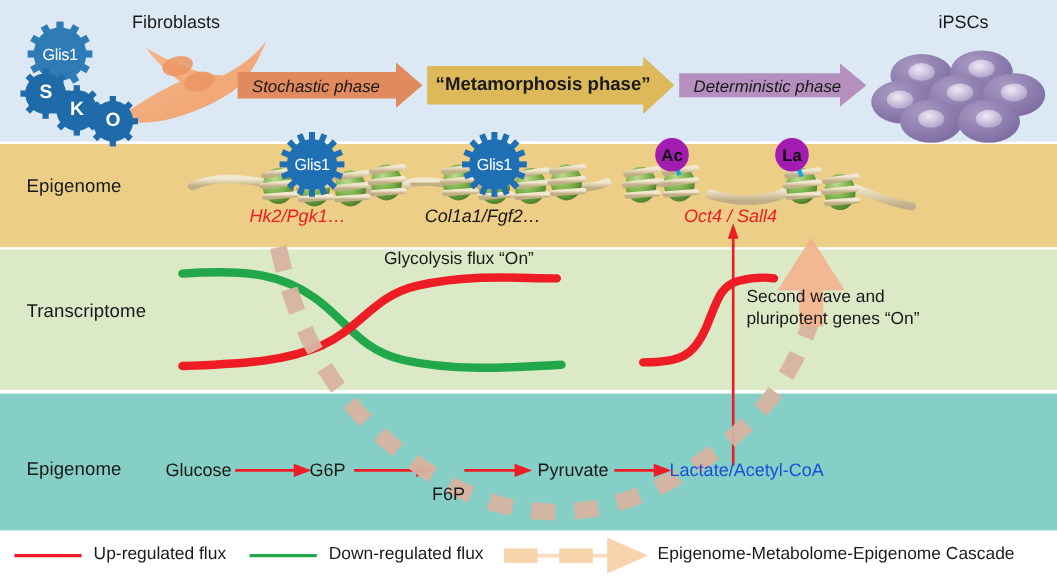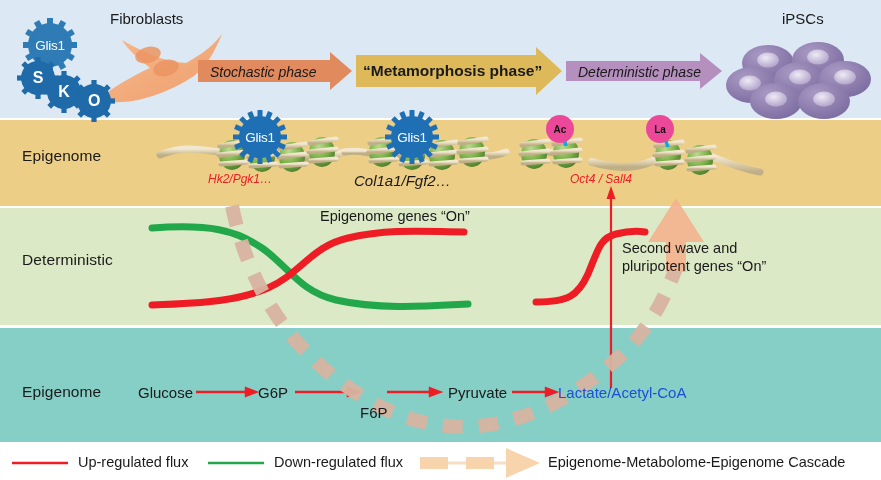--- a/index.html
+++ b/index.html
@@ -15,29 +15,29 @@
   .rowlabel{position:absolute;font-size:15.5px;color:#1a1a1a;letter-spacing:.1px;}
 
   svg.lay{position:absolute;left:0;top:0;width:881px;height:480px;overflow:visible;}
   .nolisten{pointer-events:none;}
 
   .txt{position:absolute;white-space:nowrap;}
   .t-phase{font-size:14px;color:#1a1a1a;font-style:italic;}
   .t-meta{font-size:15.5px;font-weight:bold;color:#1a1a1a;}
   .t-head{font-size:15px;color:#1a1a1a;}
   .t-red{color:#ee1c25;}
-  .t-gene-red{font-style:italic;font-size:12px;color:#ee1c25;}
+  .t-gene-red{font-style:italic;font-size:15px;color:#ee1c25;}
   .t-gene-blk{font-style:italic;font-size:15px;color:#1a1a1a;}
   .t-met{font-size:15px;color:#1a1a1a;}
   .t-met-red{font-size:15px;color:#1d4ed8;}
   .t-leg{font-size:14.5px;color:#1a1a1a;}
   .t-anno{font-size:14.5px;color:#1a1a1a;line-height:17px;white-space:normal;}
 
-  .badge{position:absolute;border-radius:50%;background:#ec4899;color:#0d0d0d;
-         font-size:10px;font-weight:bold;display:flex;align-items:center;justify-content:center;}
+  .badge{position:absolute;border-radius:50%;background:#a21caf;color:#0d0d0d;
+         font-size:14px;font-weight:bold;display:flex;align-items:center;justify-content:center;}
   .glisbadge{position:absolute;display:flex;align-items:center;justify-content:center;
          color:#fff;font-size:13.5px;letter-spacing:-.3px;}
 </style>
 </head>
 <body>
 
 <div id="fig">
 
   <div class="band" id="band-top"></div>
   <div class="band" id="band-epi"></div>
@@ -352,34 +352,34 @@
   <div class="glisbadge" style="left:28px;top:36px;width:44px;height:18px;">Glis1</div>
   <div class="glisbadge" style="left:28px;top:69px;width:20px;height:18px;font-size:16px;font-weight:bold;">S</div>
   <div class="glisbadge" style="left:54px;top:83px;width:20px;height:18px;font-size:16px;font-weight:bold;">K</div>
   <div class="glisbadge" style="left:84px;top:92px;width:20px;height:18px;font-size:16px;font-weight:bold;">O</div>
 
   <div class="txt t-phase" style="left:210px;top:64px;">Stochastic phase</div>
   <div class="txt t-meta" style="left:363px;top:62px;">“Metamorphosis phase”</div>
   <div class="txt t-phase" style="left:578px;top:64px;">Deterministic phase</div>
 
   <div class="rowlabel" style="left:22px;top:147px;">Epigenome</div>
-  <div class="rowlabel" style="left:22px;top:251px;">Deterministic</div>
+  <div class="rowlabel" style="left:22px;top:251px;">Transcriptome</div>
   <div class="rowlabel" style="left:22px;top:383px;">Epigenome</div>
 
   <div class="glisbadge" style="left:238px;top:128px;width:44px;height:18px;">Glis1</div>
   <div class="glisbadge" style="left:390px;top:128px;width:44px;height:18px;">Glis1</div>
 
   <div class="badge" style="left:546px;top:115px;width:28px;height:28px;">Ac</div>
   <div class="badge" style="left:646px;top:115px;width:28px;height:28px;">La</div>
 
   <div class="txt t-gene-red" style="left:208px;top:172px;">Hk2/Pgk1…</div>
   <div class="txt t-gene-blk" style="left:354px;top:172px;">Col1a1/Fgf2…</div>
   <div class="txt t-gene-red" style="left:570px;top:172px;">Oct4 / Sall4</div>
 
-  <div class="txt t-anno t-red" style="left:320px;top:208px;">Epigenome genes “On”</div>
+  <div class="txt t-anno t-red" style="left:320px;top:208px;">Glycolysis flux “On”</div>
   <div class="txt t-anno" style="left:622px;top:240px;">Second wave and</div>
   <div class="txt t-anno" style="left:622px;top:258px;">pluripotent genes “On”</div>
 
   <div class="txt t-met" style="left:138px;top:384px;">Glucose</div>
   <div class="txt t-met" style="left:258px;top:384px;">G6P</div>
   <div class="txt t-met" style="left:360px;top:404px;">F6P</div>
   <div class="txt t-met" style="left:448px;top:384px;">Pyruvate</div>
   <div class="txt t-met-red" style="left:558px;top:384px;">Lactate/Acetyl-CoA</div>
 
   <div class="txt t-leg" style="left:78px;top:454px;">Up-regulated flux</div>

